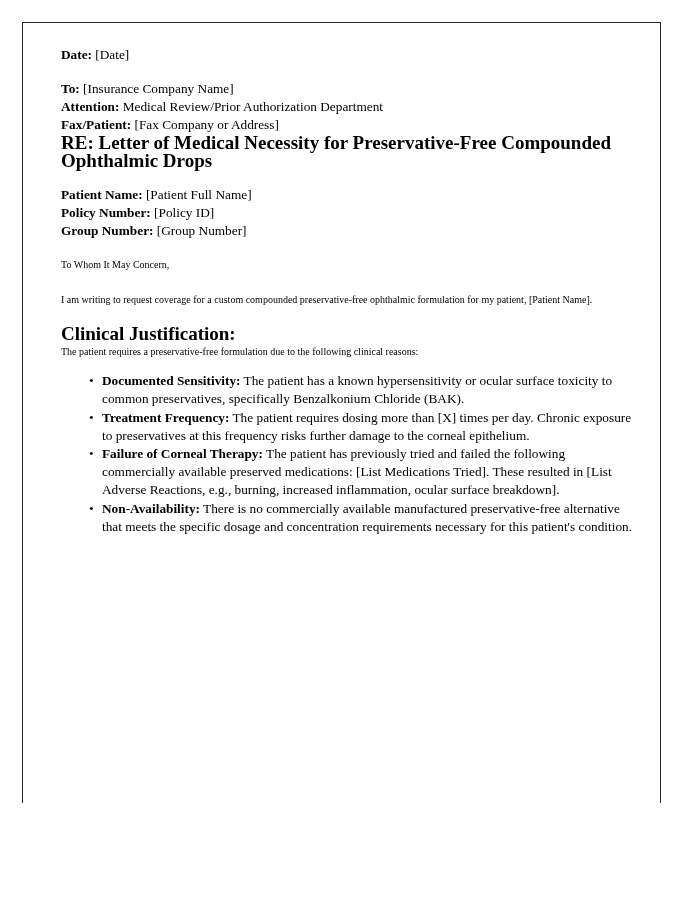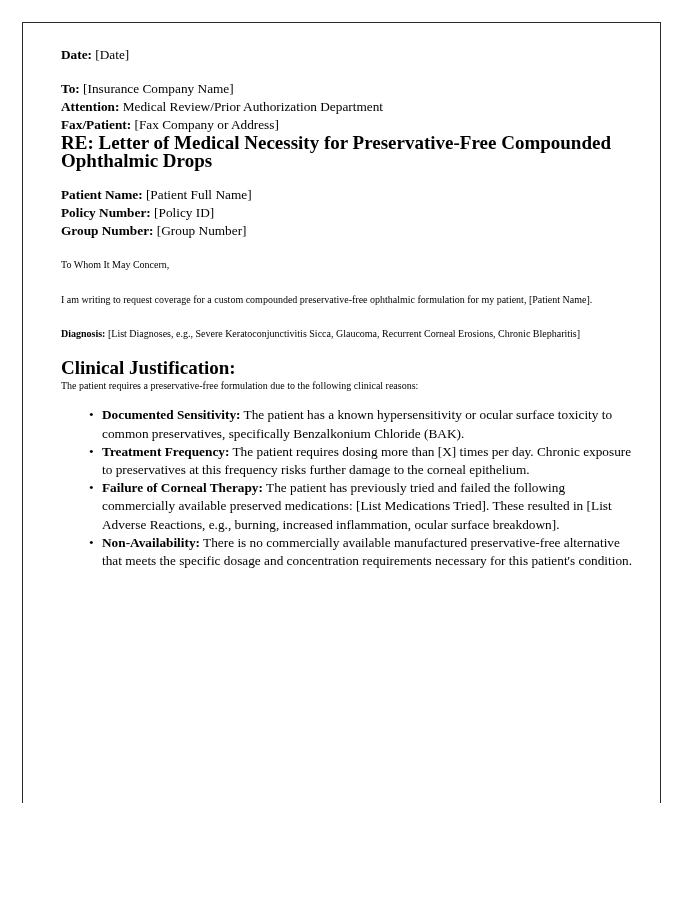--- a/index.html
+++ b/index.html
@@ -124,24 +124,20 @@
       <div class="line">
         <span class="b">Group Number:</span>
         <span>[Group Number]</span>
       </div>
     </div>
 
     <div class="gap-block para">To Whom It May Concern,</div>
 
     <div class="gap-block para">I am writing to request coverage for a custom compounded preservative-free ophthalmic formulation for my patient, [Patient Name].</div>
 
-    <div class="gap-block para">
-      <span class="b">Diagnosis:</span>
-      <span>[List Diagnoses, e.g., Severe Keratoconjunctivitis Sicca, Glaucoma, Recurrent Corneal Erosions, Chronic Blepharitis]</span>
-    </div>
 
     <div class="gap-block">
       <div class="heading">Clinical Justification:</div>
       <div class="para">The patient requires a preservative-free formulation due to the following clinical reasons:</div>
 
       <ul class="reasons">
         <li>
           <span class="bullet-glyph">•</span>
           <span class="li-text"><span class="b">Documented Sensitivity:</span><span> The patient has a known hypersensitivity or ocular surface toxicity to common preservatives, specifically Benzalkonium Chloride (BAK).</span></span>
         </li>

